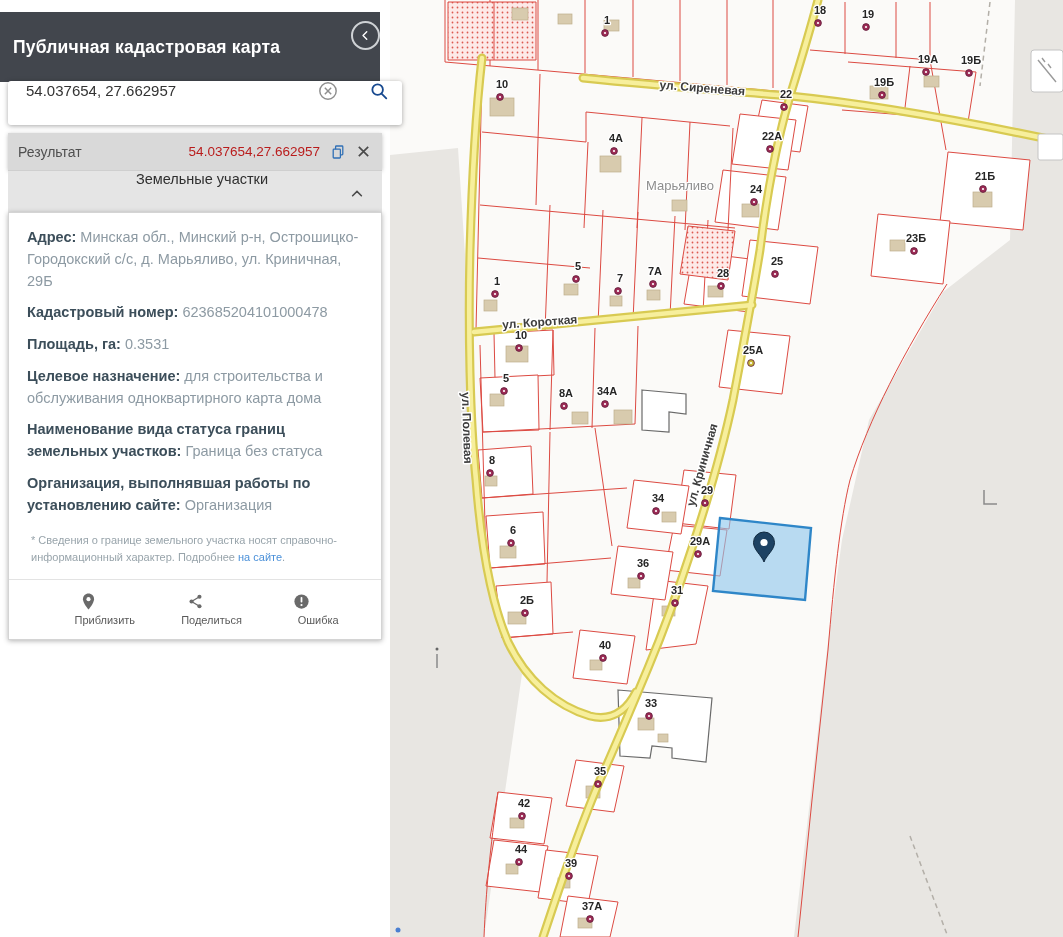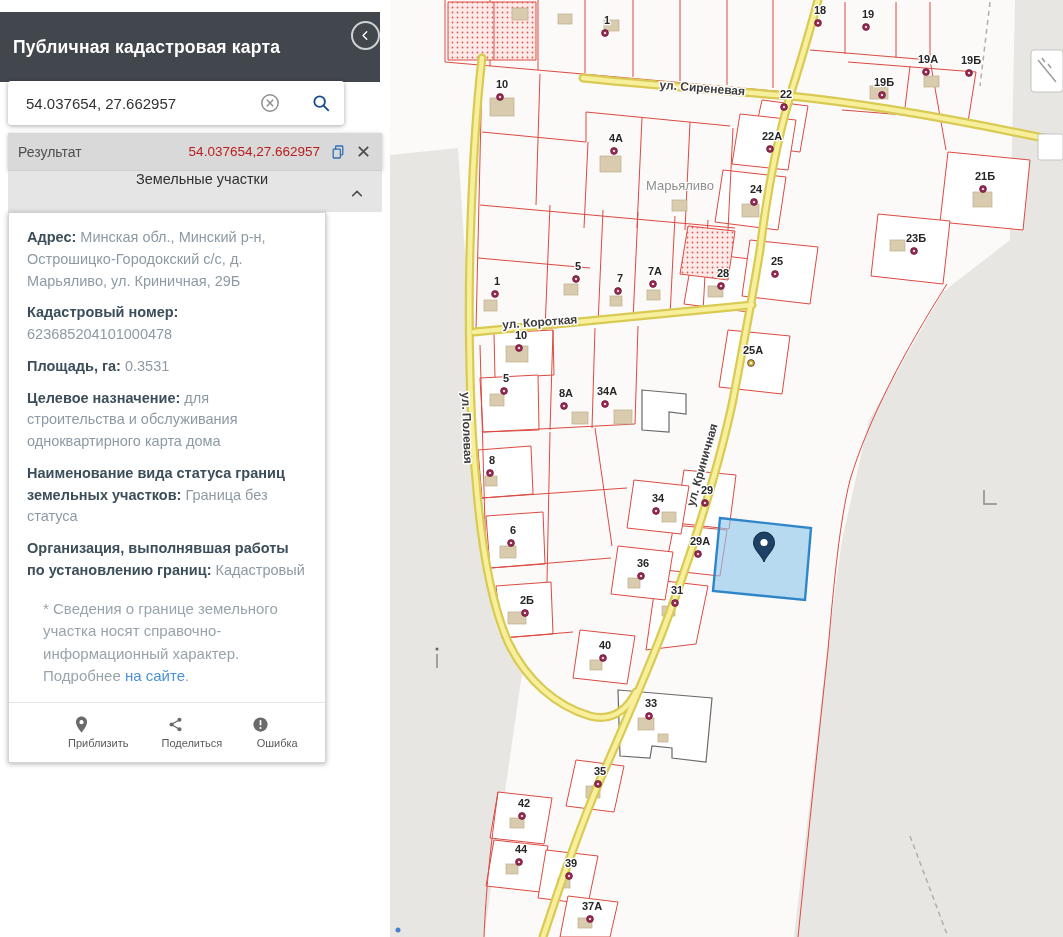--- a/index.html
+++ b/index.html
@@ -23,37 +23,37 @@
   .hl{fill:var(--highlight-fill,#8ec6ee);fill-opacity:.62;stroke:var(--highlight-border,#2e86c8);stroke-width:2.4;}
   .ctrl{fill:#fff;stroke:#c4c4c4;stroke-width:1;}
   .parcel-num{font:600 11px "Liberation Sans",sans-serif;fill:#262626;text-anchor:middle;paint-order:stroke;stroke:#fff;stroke-width:2.6px;stroke-linejoin:round;}
   .street-label{font:bold 12px "Liberation Sans",sans-serif;fill:#3e3e3e;text-anchor:middle;paint-order:stroke;stroke:#fff;stroke-width:3px;stroke-linejoin:round;}
   .place-label{font:13px "Liberation Sans",sans-serif;fill:#8e8e8e;text-anchor:middle;paint-order:stroke;stroke:#fff;stroke-width:2px;}
   
   .panel{position:absolute;left:0;top:0;width:390px;height:937px;background:#fff;z-index:10;}
   .header{position:absolute;left:0;top:12px;width:380px;height:70px;background:#42464d;display:flex;align-items:center;}
   .header-title{color:#fff;font-size:17.5px;font-weight:bold;padding-left:13px;letter-spacing:.2px;}
   .collapse-btn{position:absolute;right:10px;top:21px;width:29px;height:29px;border-radius:50%;background:transparent;border:2px solid #cfd2d5;display:flex;align-items:center;justify-content:center;cursor:pointer;padding:0;box-sizing:border-box;}
-  .search-card{position:absolute;left:8px;top:81px;width:336px;height:44px;background:#fff;border-radius:3px;box-shadow:0 1px 5px rgba(0,0,0,.35);display:flex;align-items:center;gap:18px;}
+  .search-card{position:absolute;left:8px;top:81px;width:394px;height:44px;background:#fff;border-radius:3px;box-shadow:0 1px 5px rgba(0,0,0,.35);display:flex;align-items:flex-start;gap:18px;}
   .search-input{flex:1;border:none;outline:none;font:15px "Liberation Sans",sans-serif;color:#333;padding-left:18px;background:transparent;min-width:0;}
   .icon-btn{display:flex;align-items:center;justify-content:center;cursor:pointer;flex:0 0 auto;}
   .search-card .icon-btn{margin-right:13px;}
   .result-bar{position:absolute;left:8px;top:133px;width:374px;height:37px;background:#d9d9d9;display:flex;align-items:center;box-shadow:0 1px 4px rgba(0,0,0,.25);}
   .result-label{font-size:14px;color:#4f4f4f;margin-left:10px;}
   .result-value{font-size:13.5px;color:#b91c1c;margin-left:auto;}
   .result-bar .icon-btn{margin-left:10px;}
   .result-bar .icon-btn:last-child{margin-right:11px;}
   .section-bar{position:absolute;left:8px;top:170px;width:374px;height:42px;background:#e5e5e5;display:flex;align-items:center;font-size:14.5px;color:#2f2f2f;border-top:1px solid #cfcfcf;box-sizing:border-box;cursor:pointer;flex-direction:column;}
   .section-title{margin-left:14px;}
   .section-bar .icon-btn{margin-left:auto;margin-right:18px;}
-  .details{position:absolute;left:8px;top:212px;width:318px;box-sizing:border-box;background:#fff;border:1px solid #d4d4d4;box-shadow:0 1px 5px rgba(0,0,0,.3);padding:14px 18px 0;}
+  .details{position:absolute;left:8px;top:212px;width:374px;box-sizing:border-box;background:#fff;border:1px solid #d4d4d4;box-shadow:0 1px 5px rgba(0,0,0,.3);padding:14px 18px 0;}
   .row{margin:0 0 10px;font-size:14.5px;line-height:1.5;}
   .lbl{font-weight:bold;color:#3c4e5a;}
   .val{color:#8d9aa3;}
-  .footnote{margin:16px 16px 0;font-size:15px;line-height:1.5;color:#98a4ab;}
+  .footnote{margin:16px 4px 0;font-size:11px;line-height:1.5;color:#98a4ab;}
   .footnote a{color:#4a90d9;text-decoration:none;cursor:pointer;}
   .divider{height:1px;background:#e3e3e3;margin:14px -18px 0;}
   .actions{display:flex;padding:8px 8px 9px;}
   .action{flex:1;display:flex;flex-direction:column;align-items:center;gap:3px;cursor:pointer;background:none;border:none;padding:4px 0;font-family:inherit;}
   .action-label{font-size:11px;color:#5a5a5a;padding-left:33px;}
 </style>
 </head>
 <body>
 
 <div class="map-area">
@@ -485,21 +485,21 @@
         </svg>
     </span>
   </div>
 
   <div class="details">
     <p class="row"><span class="lbl">Адрес:</span> <span class="val">Минская обл., Минский р-н, Острошицко-Городокский с/с, д. Марьяливо, ул. Криничная, 29Б</span></p>
     <p class="row"><span class="lbl">Кадастровый номер:</span> <span class="val">623685204101000478</span></p>
     <p class="row"><span class="lbl">Площадь, га:</span> <span class="val">0.3531</span></p>
     <p class="row"><span class="lbl">Целевое назначение:</span> <span class="val">для строительства и обслуживания одноквартирного карта дома</span></p>
     <p class="row"><span class="lbl">Наименование вида статуса границ земельных участков:</span> <span class="val">Граница без статуса</span></p>
-    <p class="row"><span class="lbl">Организация, выполнявшая работы по установлению границ:</span> <span class="val">Кадастровый</span></p>
+    <p class="row"><span class="lbl">Организация, выполнявшая работы по установлению сайте:</span> <span class="val">Организация</span></p>
 
     <p class="footnote"><span>* Сведения о границе земельного участка носят справочно-информационный характер. Подробнее</span> <a>на сайте</a><span>.</span></p>
 
     <div class="divider"></div>
 
     <div class="actions">
       <button class="action">
         <span style="display:flex">
           <svg viewBox="0 0 24 24" width="19" height="19">
               <path d="M12 2C8.1 2 5 5.1 5 9c0 5.2 7 13 7 13s7-7.8 7-13c0-3.9-3.1-7-7-7z" fill="#6a6a6a"></path>

